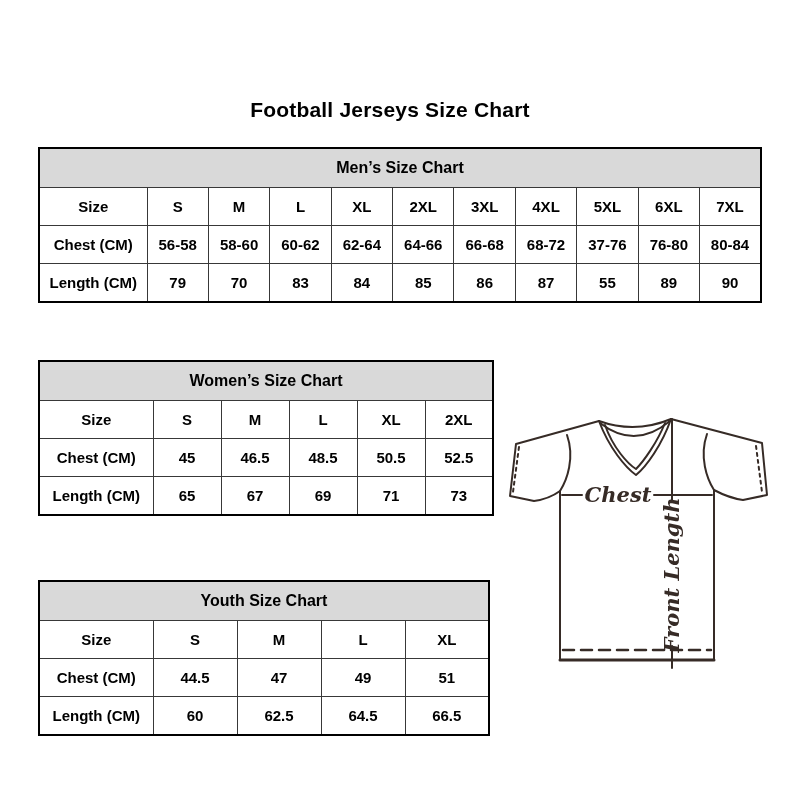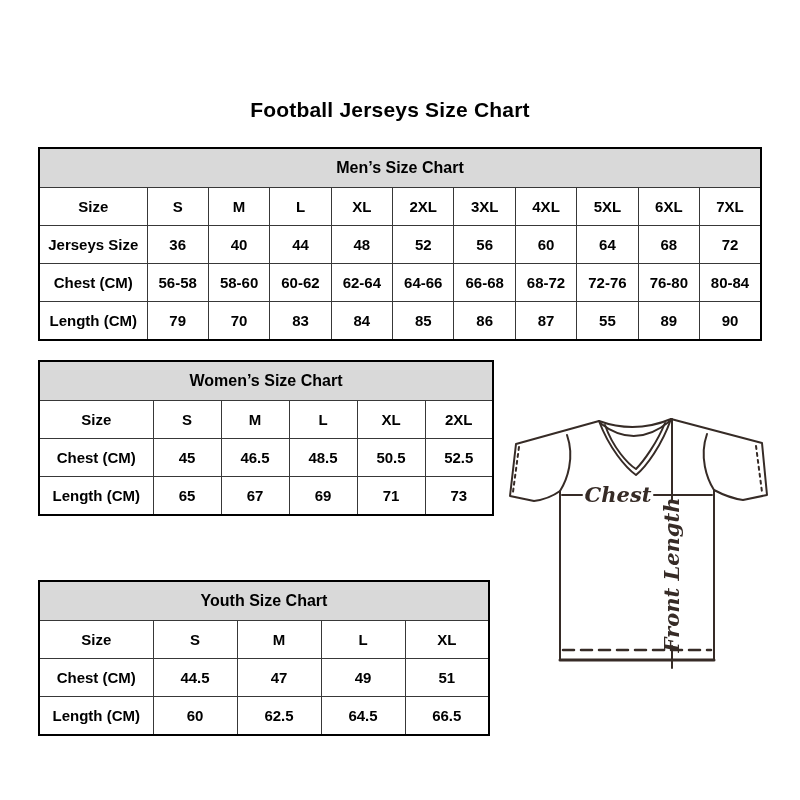--- a/index.html
+++ b/index.html
@@ -98,42 +98,29 @@
           <td>L</td>
           <td>XL</td>
           <td>2XL</td>
           <td>3XL</td>
           <td>4XL</td>
           <td>5XL</td>
           <td>6XL</td>
           <td>7XL</td>
         </tr>
         <tr>
-          <td>Jerseys Size</td>
-          <td>36</td>
-          <td>40</td>
-          <td>44</td>
-          <td>48</td>
-          <td>52</td>
-          <td>56</td>
-          <td>60</td>
-          <td>64</td>
-          <td>68</td>
-          <td>72</td>
-        </tr>
-        <tr>
           <td>Chest (CM)</td>
           <td>56-58</td>
           <td>58-60</td>
           <td>60-62</td>
           <td>62-64</td>
           <td>64-66</td>
           <td>66-68</td>
           <td>68-72</td>
-          <td>72-76</td>
+          <td>37-76</td>
           <td>76-80</td>
           <td>80-84</td>
         </tr>
         <tr>
           <td>Length (CM)</td>
           <td>79</td>
           <td>70</td>
           <td>83</td>
           <td>84</td>
           <td>85</td>

